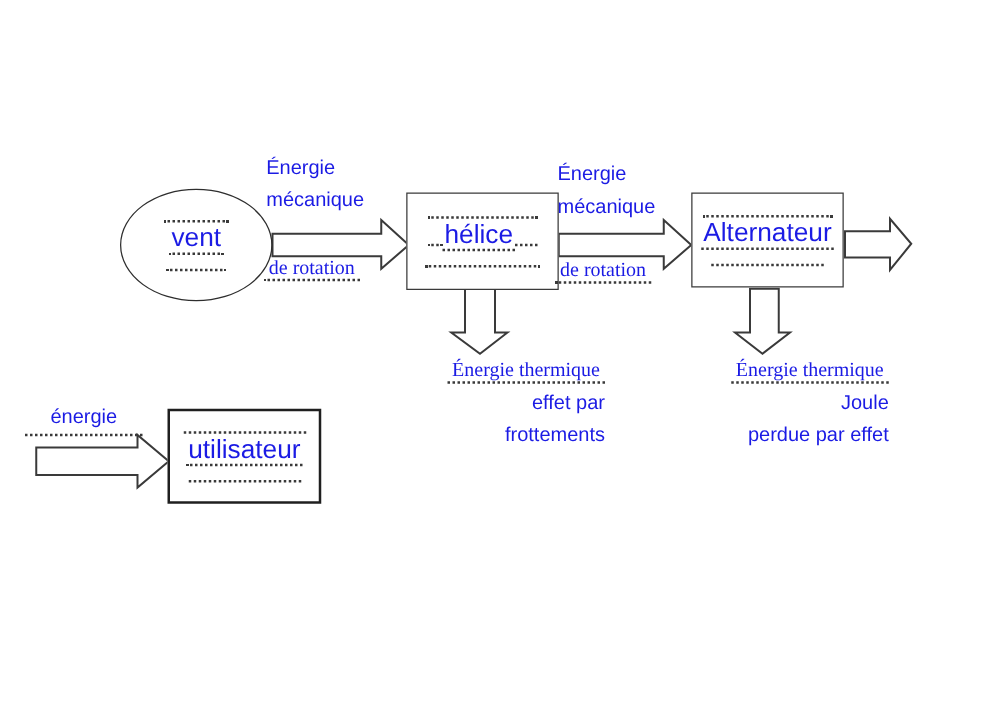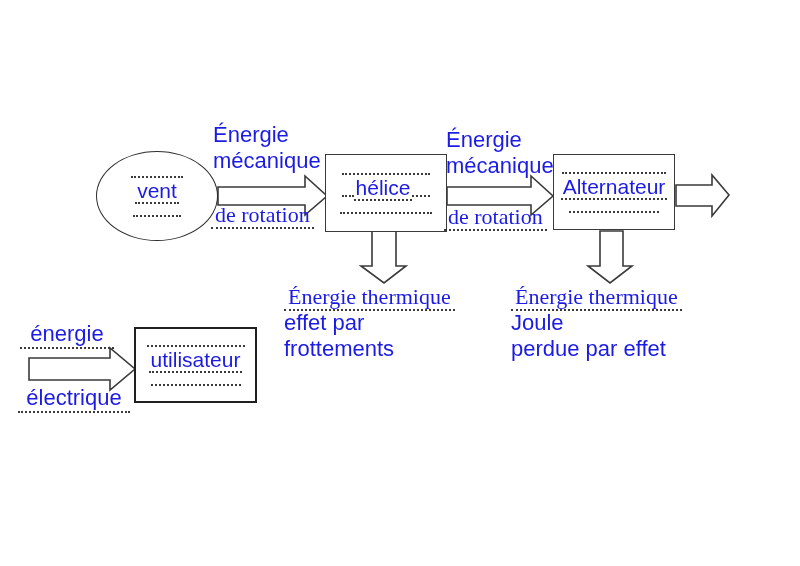--- a/index.html
+++ b/index.html
@@ -21,23 +21,23 @@
   .word {
     color:#1b1be4; font-size:21px; line-height:23px; white-space:nowrap;
     border-bottom:2px dotted #3a3a3a; padding:0 2px;
   }
   .blank { display:inline-block; height:0; border-bottom:2px dotted #3a3a3a; }
   .blank-top { margin-bottom:1px; }
   .blank-bot { margin-top:11px; }
   .word-row { display:flex; align-items:flex-end; }
   .side-dots { display:inline-block; height:0; border-bottom:2px dotted #3a3a3a; margin-bottom:4px; }
 
-  .lbl { position:absolute; z-index:3; color:#1b1be4; font-size:22px; line-height:26px; white-space:nowrap; }
+  .lbl { position:absolute; z-index:3; color:#1b1be4; font-size:16px; line-height:26px; white-space:nowrap; }
   .dotted-under { border-bottom:2px dotted #3a3a3a; padding:0 4px;font-family:Liberation Serif, serif; }
-  .loss { text-align:left; width:200px; }
+  .loss { text-align:right; width:200px; }
   .in-label { text-align:center; border-bottom:2px dotted #3a3a3a; }
 </style>
 </head>
 <body>
 
 <div class="canvas">
 
   <svg class="arrows" viewBox="0 0 800 566">
     <polygon points="218,187 305,187 305,176 327,196 305,215 305,205 218,205"></polygon>
     <polygon points="447,187 531,187 531,176 553,196 531,215 531,205 447,205"></polygon>
@@ -99,17 +99,14 @@
 
   <div class="lbl loss" style="left:511px; top:284px;">
     <div><span class="dotted-under">Énergie thermique</span></div>
     <div>Joule</div>
     <div>perdue par effet</div>
   </div>
 
   <div class="lbl in-label" style="left:20px; top:321px; width:94px;">
     <span>énergie</span>
   </div>
-  <div class="lbl in-label" style="left:18px; top:385px; width:112px;">
-    <span>électrique</span>
-  </div>
 
 </div>
 
 </body></html>

